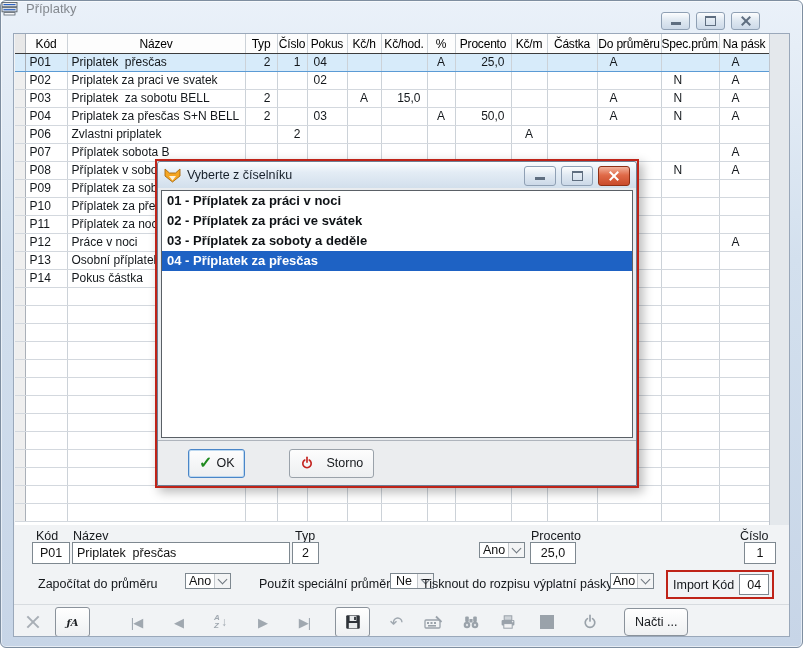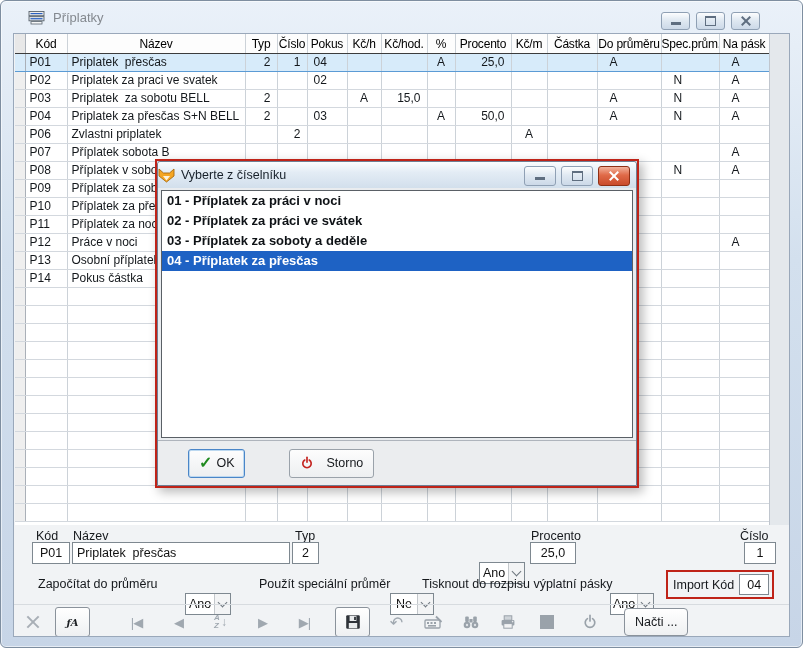--- a/index.html
+++ b/index.html
@@ -2,21 +2,21 @@
 <html style="--selection-blue: #1e62c4; --annotation-red: #bf2318; --row-highlight: #d7ebfa; --chrome: #d3e0ee;"><head>
 <meta charset="utf-8">
 <style>
   html,body{margin:0;padding:0;background:#fff;}
   #screen{position:relative;width:803px;height:648px;overflow:hidden;background:#fff;
           font-family:"Liberation Sans",sans-serif;-webkit-font-smoothing:antialiased;}
   
   .window{position:absolute;inset:0;border:1px solid #7e8ea0;border-radius:6px;
           background:linear-gradient(#eaf1f9,#d3e0ee 40%,#c7d5e7);
           box-shadow:inset 0 0 0 1px rgba(255,255,255,.55);}
-  .titlebar{position:relative;height:32px;display:flex;align-items:center;padding-left:27px;}
+  .titlebar{position:relative;height:32px;display:flex;padding-left:0;}
   .app-title{color:#84898f;font-size:13px;margin-left:7px;}
   .win-controls{position:absolute;top:11px;right:42px;display:flex;gap:6px;}
   .wbtn{width:27px;height:16px;border:1px solid #8fa0b4;border-radius:3px;color:#5f6e80;
         background:linear-gradient(#fcfdfe,#e0e9f2 45%,#ccd9e8);
         display:inline-flex;align-items:center;justify-content:center;cursor:default;}
   .ic-min{width:10px;height:3px;background:currentColor;display:inline-block;margin-top:4px;}
   .ic-rest{width:9px;height:7px;border:1px solid currentColor;border-top-width:2px;display:inline-block;background:transparent;}
   .ic-x{position:relative;width:10px;height:10px;display:inline-block;}
   .ic-x::before,.ic-x::after{content:'';position:absolute;left:-1px;top:4px;width:12px;height:2px;background:currentColor;}
   .ic-x::before{transform:rotate(45deg);} .ic-x::after{transform:rotate(-45deg);}
@@ -38,21 +38,21 @@
   .afl{text-align:left;padding-left:12px;}
   tr.sel td{background:var(--row-highlight,#d7ebfa);border-top:1px solid #5b9bd5;border-bottom:1px solid #5b9bd5;}
   tr.sel td:last-child{border-right:1px solid #5b9bd5;}
   .vscroll{position:absolute;left:755px;top:0;width:21px;height:491px;background:#e4e8ec;border-left:1px solid #c0c6ce;}
   
   .form-area{position:absolute;left:0;top:491px;width:777px;height:79px;}
   .flabel{position:absolute;font-size:12.5px;color:#15181c;white-space:nowrap;}
   .field{position:absolute;background:#fff;border:1px solid #7e8890;font-size:12.5px;
          display:flex;align-items:center;padding:0 4px;height:22px;box-sizing:border-box;color:#111;}
   .field.pre{white-space:pre;}
-  .dd{position:absolute;display:flex;height:22px;box-sizing:border-box;border:1px solid #7e8890;background:#fff;margin-top:20px;}
+  .dd{position:absolute;display:flex;height:16px;box-sizing:border-box;border:1px solid #7e8890;background:#fff;}
   .dd-val{flex:1;display:flex;align-items:center;justify-content:center;font-size:12.5px;color:#111;}
   .dd-btn{width:15px;border-left:1px solid #c4c8cc;background:#f3f4f5;display:flex;align-items:center;justify-content:center;}
   .caret{width:6px;height:6px;border-right:1.5px solid #6e767e;border-bottom:1.5px solid #6e767e;
          transform:rotate(45deg);margin-top:-3px;}
   .import-box{position:absolute;left:652px;top:45px;width:108px;height:29px;box-sizing:border-box;
               border:2px solid var(--annotation-red,#bf2318);display:flex;align-items:center;padding-left:5px;}
   .import-box .flabel{position:static;margin-right:5px;text-align:center;}
   .import-box .field{position:static;width:30px;height:21px;justify-content:center;}
   
   .toolbar{position:absolute;left:0;top:570px;width:777px;height:34px;border-top:1px solid #d7dbdf;
@@ -69,21 +69,21 @@
   .s-az{display:flex;flex-direction:column;font-size:8px;line-height:8px;font-style:normal;font-weight:bold;}
   .s-ar{font-size:12px;}
   .stop-sq{width:14px;height:14px;background:#9aa2aa;}
   .nacti{height:26px;padding:0 10px;margin-left:18px;border:1px solid #8a929b;border-radius:4px;
          background:linear-gradient(#ffffff,#eef0f2);font-size:12.5px;color:#15181c;
          display:flex;align-items:center;font-family:"Liberation Sans",sans-serif;}
   
   .dlg-outer{position:absolute;left:155px;top:159px;border:2px solid var(--annotation-red,#bf2318);
              box-shadow:4px 4px 10px rgba(0,0,0,.28);z-index:10;}
   .dlg{width:478px;background:#e9ecef;border:1px solid #6e7f94;border-radius:3px 3px 0 0;}
-  .dlg-tb{position:relative;height:26px;display:flex;align-items:center;
+  .dlg-tb{position:relative;height:26px;display:flex;align-items:center;padding-left:6px;
           background:linear-gradient(#fbfdfe,#e3ecf5 40%,#d2dfec);border-radius:3px 3px 0 0;}
   .dlg-title{font-size:12.5px;color:#17202a;margin-left:6px;}
   .dlg-ctrls{position:absolute;right:6px;top:4px;display:flex;gap:5px;}
   .wbtn2{width:30px;height:18px;border:1px solid #8fa0b4;border-radius:3px;color:#5f6e80;
          background:linear-gradient(#fcfdfe,#e0e9f2 45%,#ccd9e8);
          display:inline-flex;align-items:center;justify-content:center;}
   .wbtn2.red{background:linear-gradient(#f2b29c,#e06a48 45%,#c94b2b);border-color:#8f3015;color:#fff;}
   .dlg-list{margin:2px 3px;height:246px;background:#fff;border:1px solid #5a6066;overflow:hidden;}
   .dlg-item{height:20px;line-height:20px;padding-left:5px;font-size:13px;font-weight:bold;color:#0e1216;white-space:nowrap;}
   .dlg-item.on{background:var(--selection-blue,#1e62c4);color:#fff;}

